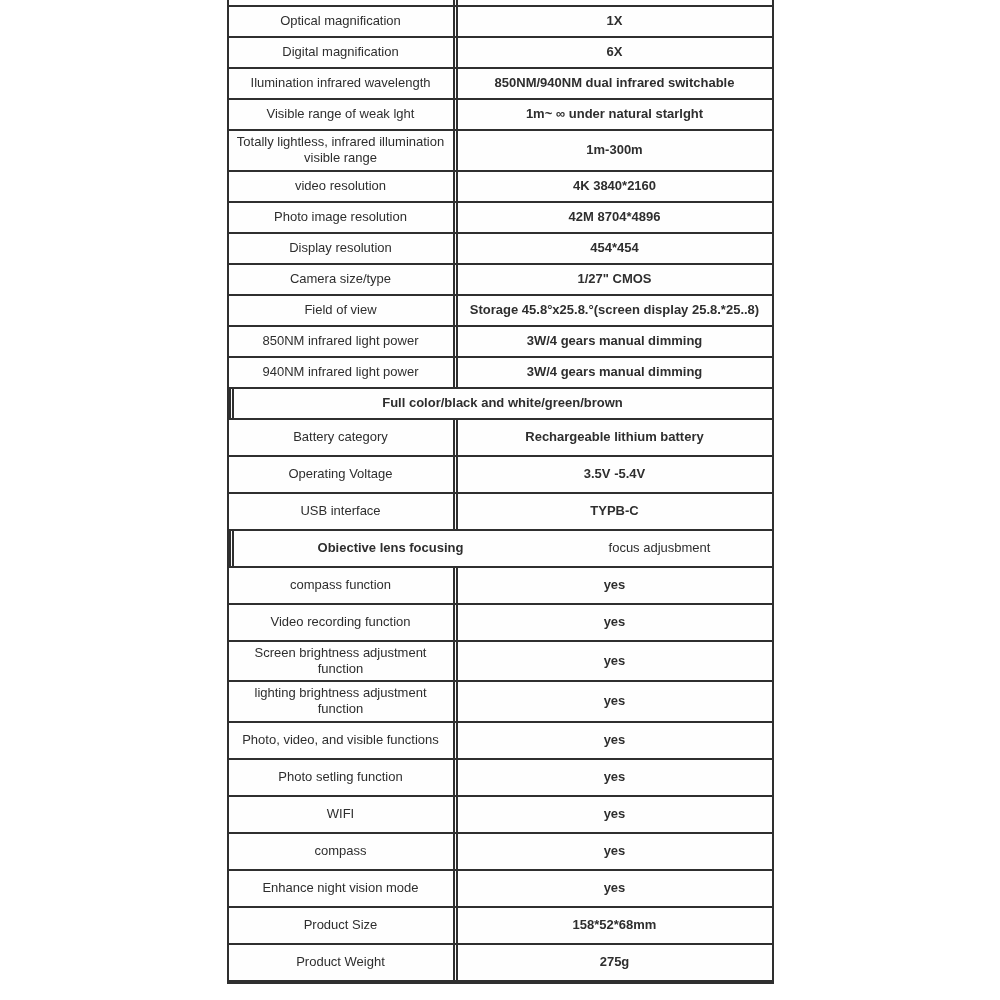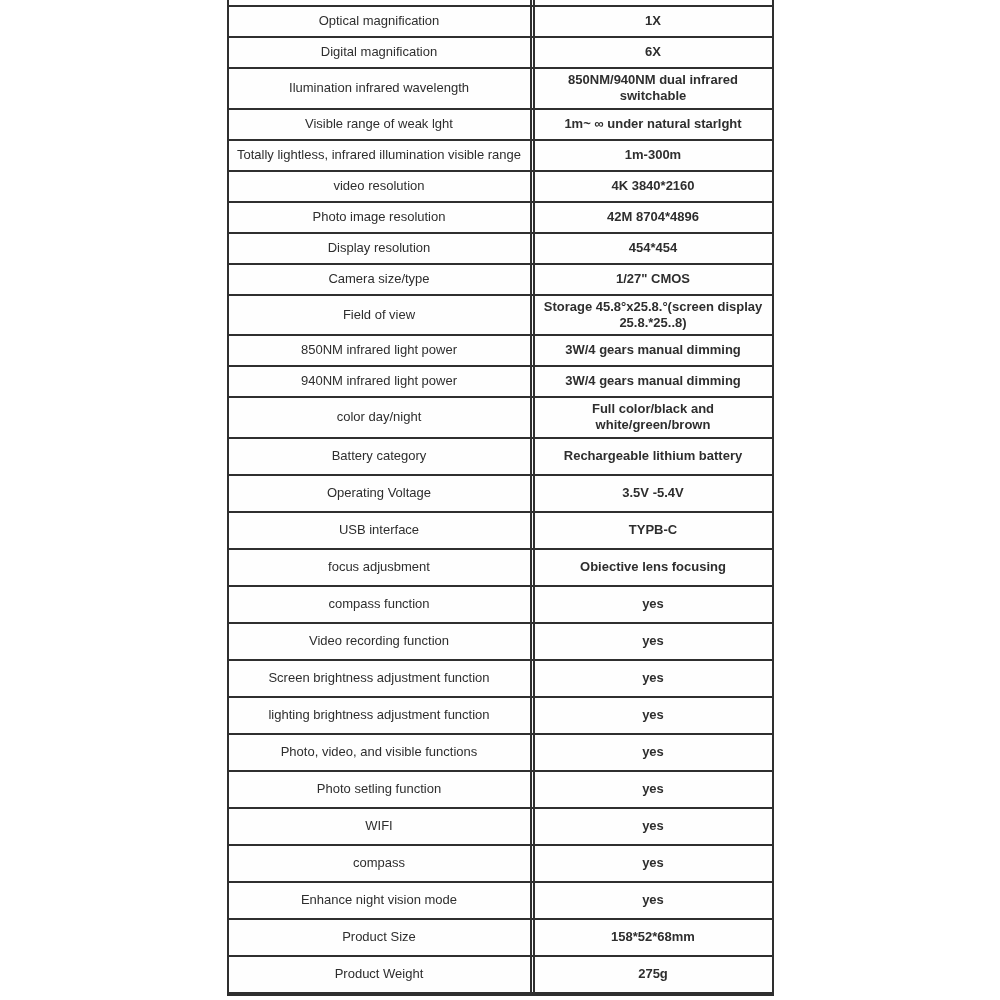--- a/index.html
+++ b/index.html
@@ -42,21 +42,21 @@
     text-align: center;
     box-sizing: border-box;
     padding: 3px 4px;
     font-size: 13px;
     line-height: 1.25;
   }
   .partial .cell {
     padding: 0;
   }
   .label-cell {
-    width: 301px;
+    width: 224px;
     flex: none;
   }
   .value-cell {
     flex: 1;
     border-left: 5px double #2f2f2f;
     font-weight: bold;
   }
 </style>
 </head>
 <body>
@@ -122,42 +122,41 @@
     <div class="cell label-cell">850NM infrared light power</div>
     <div class="cell value-cell">3W/4 gears manual dimming</div>
   </div>
 
   <div class="spec-row">
     <div class="cell label-cell">940NM infrared light power</div>
     <div class="cell value-cell">3W/4 gears manual dimming</div>
   </div>
 
   <div class="spec-row">
-    <div class="cell label-cell">color day/night</div>
     <div class="cell value-cell">Full color/black and white/green/brown</div>
   </div>
 
   <div class="spec-row">
     <div class="cell label-cell">Battery category</div>
     <div class="cell value-cell">Rechargeable lithium battery</div>
   </div>
 
   <div class="spec-row">
     <div class="cell label-cell">Operating Voltage</div>
     <div class="cell value-cell">3.5V -5.4V</div>
   </div>
 
   <div class="spec-row">
     <div class="cell label-cell">USB interface</div>
     <div class="cell value-cell">TYPB-C</div>
   </div>
 
   <div class="spec-row">
+    <div class="cell value-cell">Obiective lens focusing</div>
     <div class="cell label-cell">focus adjusbment</div>
-    <div class="cell value-cell">Obiective lens focusing</div>
   </div>
 
   <div class="spec-row">
     <div class="cell label-cell">compass function</div>
     <div class="cell value-cell">yes</div>
   </div>
 
   <div class="spec-row">
     <div class="cell label-cell">Video recording function</div>
     <div class="cell value-cell">yes</div>

